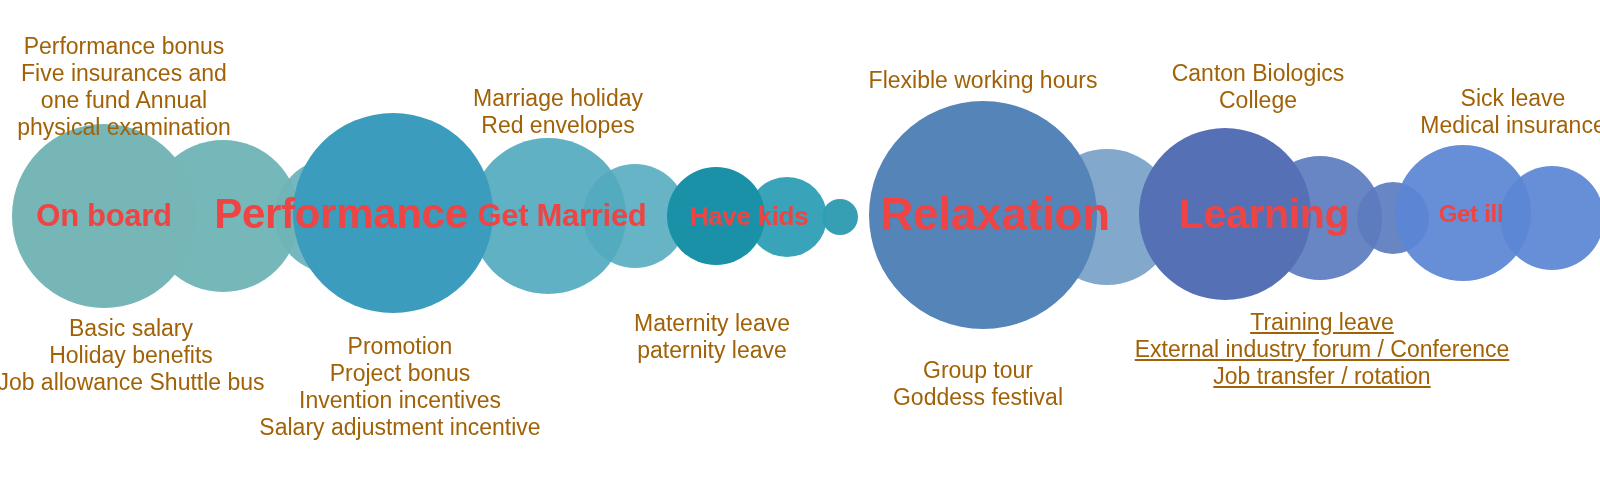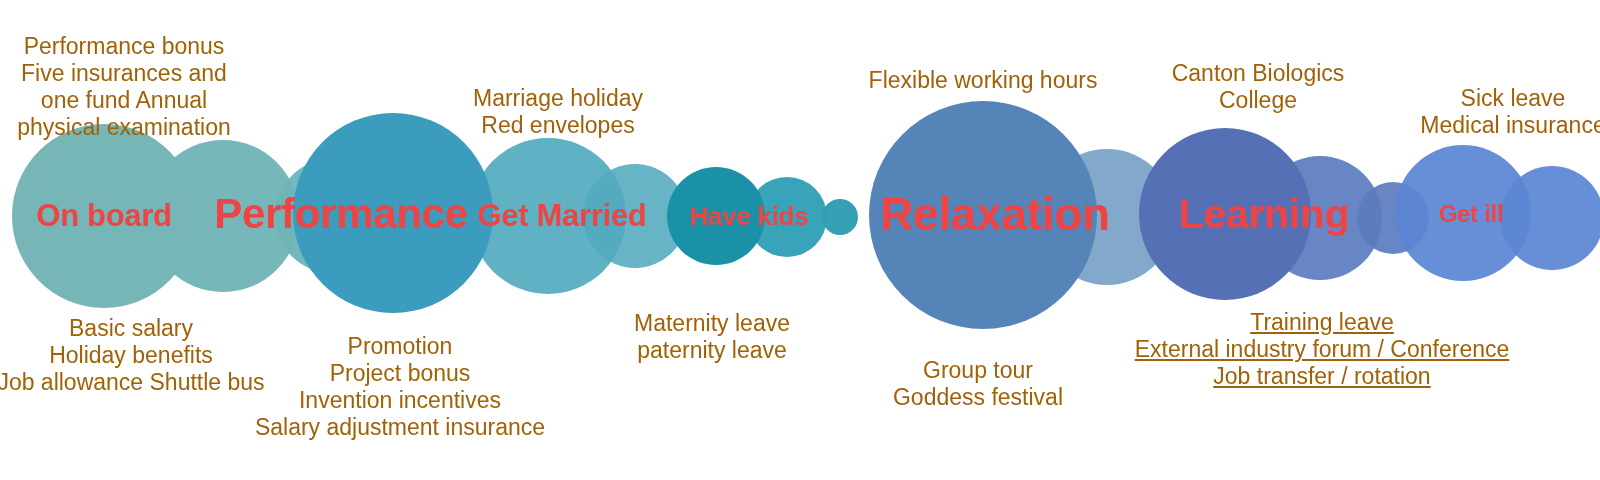--- a/index.html
+++ b/index.html
@@ -92,21 +92,21 @@
       </div>
       <div class="annotation ann-center" style="left: 131px; top: 315px; z-index: 30;">
         <span class="line">Basic salary</span>
         <span class="line">Holiday benefits</span>
         <span class="line">Job allowance Shuttle bus</span>
       </div>
       <div class="annotation ann-center" style="left: 400px; top: 333px; z-index: 30;">
         <span class="line">Promotion</span>
         <span class="line">Project bonus</span>
         <span class="line">Invention incentives</span>
-        <span class="line">Salary adjustment insurance</span>
+        <span class="line">Salary adjustment incentive</span>
       </div>
       <div class="annotation ann-center" style="left: 558px; top: 85px; z-index: 30;">
         <span class="line">Marriage holiday</span>
         <span class="line">Red envelopes</span>
       </div>
       <div class="annotation ann-center" style="left: 712px; top: 310px; z-index: 30;">
         <span class="line">Maternity leave</span>
         <span class="line">paternity leave</span>
       </div>
       <div class="annotation ann-center" style="left: 983px; top: 67px; z-index: 30;">

